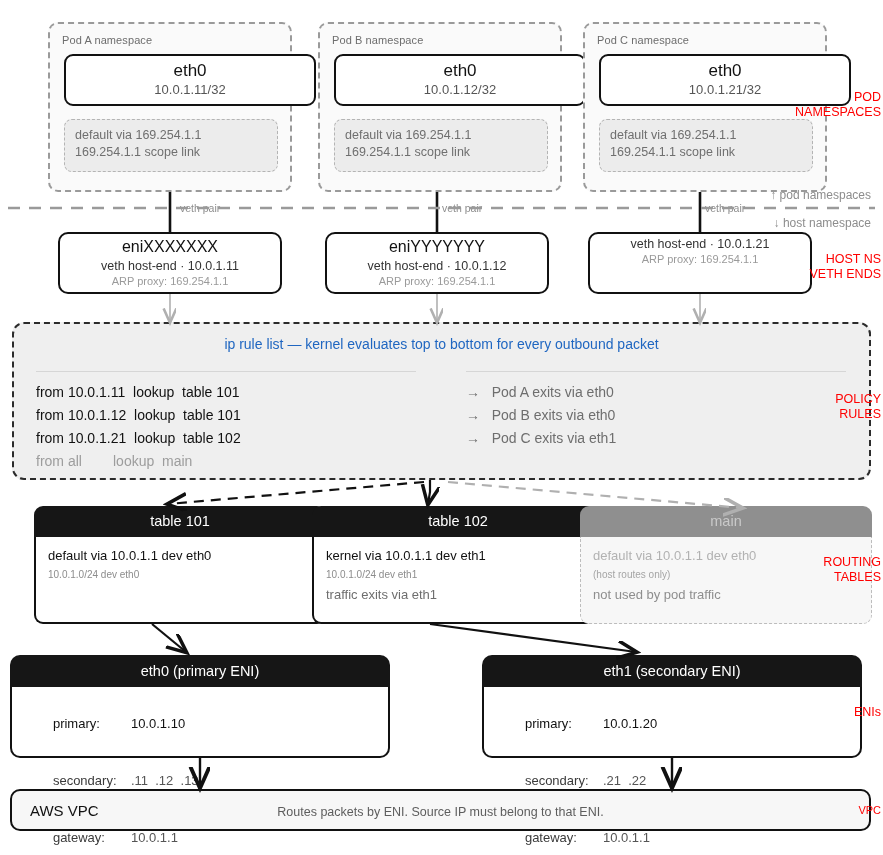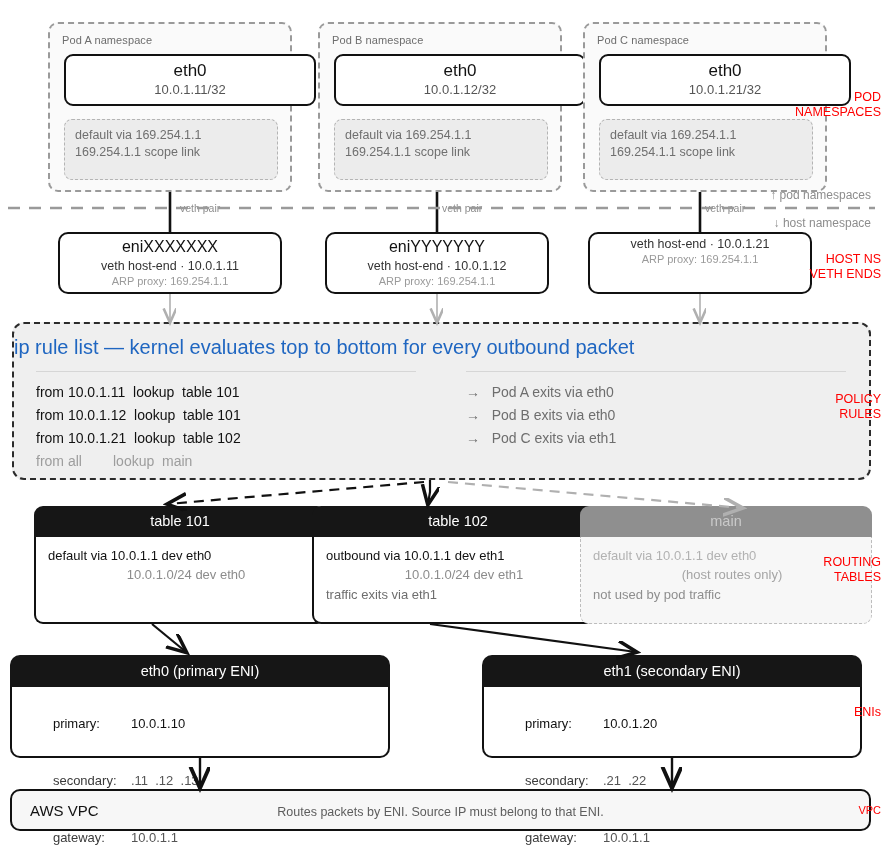--- a/index.html
+++ b/index.html
@@ -23,21 +23,21 @@
     font-size:11px;color:#6d6d6d;letter-spacing:.1px;
   }
   .eth-box{
     position:absolute;left:14px;top:30px;width:252px;height:52px;
     border:2.5px solid #111;border-radius:9px;background:#fff;
     box-sizing:border-box;text-align:center;
   }
   .eth-name{font-size:17px;color:#111;margin-top:5px;}
   .eth-ip{font-size:13px;color:#555;margin-top:1px;}
   .routes{
-    position:absolute;left:14px;top:95px;width:214px;height:61px;
+    position:absolute;left:14px;top:95px;width:214px;height:53px;
     border:1.5px dashed #b4b4b4;border-radius:8px;background:#ececec;
     box-sizing:border-box;padding:7px 0 0 10px;
   }
   .routes div{font-size:12.5px;color:#6f6f6f;line-height:17px;}
 
   
   .divider-label{
     position:absolute;right:12px;font-size:12px;color:#8d8d8d;white-space:nowrap;
   }
   .veth-tag{
@@ -55,21 +55,21 @@
   .veth-sub{font-size:12.5px;color:#333;margin-top:3px;}
   .veth-arp{font-size:11px;color:#9a9a9a;margin-top:2px;}
 
   
   .rules{
     position:absolute;left:12px;top:322px;width:859px;height:158px;
     border:2.5px dashed #2b2b2b;border-radius:12px;background:#efefef;
     box-sizing:border-box;
   }
   .rules-title{
-    font-size:20px;color:#1f66c1;
+    text-align:center;font-size:14px;color:#1f66c1;
     margin-top:12px;
   }
   .rules-rule{
     position:absolute;left:22px;top:47px;width:380px;
     border-top:1px solid #d6d6d6;padding-top:9px;
   }
   .rules-eff{
     position:absolute;left:452px;top:47px;width:380px;
     border-top:1px solid #d6d6d6;padding-top:9px;
   }
@@ -82,21 +82,21 @@
   .tc-head{
     height:31px;border-radius:9px 9px 0 0;background:#161616;
     color:#fff;font-size:14.5px;text-align:center;line-height:31px;
   }
   .tc-body{
     height:87px;border-radius:0 0 9px 9px;background:#fff;
     border:2px solid #111;border-top:none;box-sizing:border-box;
     padding:9px 0 16px 12px;
   }
   .tc-body .l1{font-size:13px;color:#111;line-height:19px;}
-  .tc-body .l2{font-size:13px;color:#8c8c8c;line-height:19px;text-align:center;}
+  .tc-body .l2{font-size:10px;color:#8c8c8c;line-height:19px;}
   .tc-body .l3{font-size:13px;color:#6e6e6e;line-height:22px;}
 
   .table-card.faded .tc-head{background:#8f8f8f;color:#c9c9c9;}
   .table-card.faded .tc-body{
     background:#f7f7f7;border:1.5px dashed #bdbdbd;border-top:none;
   }
   .table-card.faded .l1{color:#b2b2b2;}
   .table-card.faded .l2{color:#a5a5a5;}
   .table-card.faded .l3{color:#8e8e8e;}
 
@@ -221,21 +221,21 @@
     <div class="tc-head">table 101</div>
     <div class="tc-body">
       <div class="l1">default via 10.0.1.1 dev eth0</div>
       <div class="l2">10.0.1.0/24 dev eth0</div>
     </div>
   </div>
 
   <div class="table-card" style="left:312px;">
     <div class="tc-head">table 102</div>
     <div class="tc-body">
-      <div class="l1">outbound via 10.0.1.1 dev eth1</div>
+      <div class="l1">kernel via 10.0.1.1 dev eth1</div>
       <div class="l2">10.0.1.0/24 dev eth1</div>
       <div class="l3">traffic exits via eth1</div>
     </div>
   </div>
 
   <div class="table-card faded" style="left:580px;">
     <div class="tc-head">main</div>
     <div class="tc-body">
       <div class="l1">default via 10.0.1.1 dev eth0</div>
       <div class="l2">(host routes only)</div>

